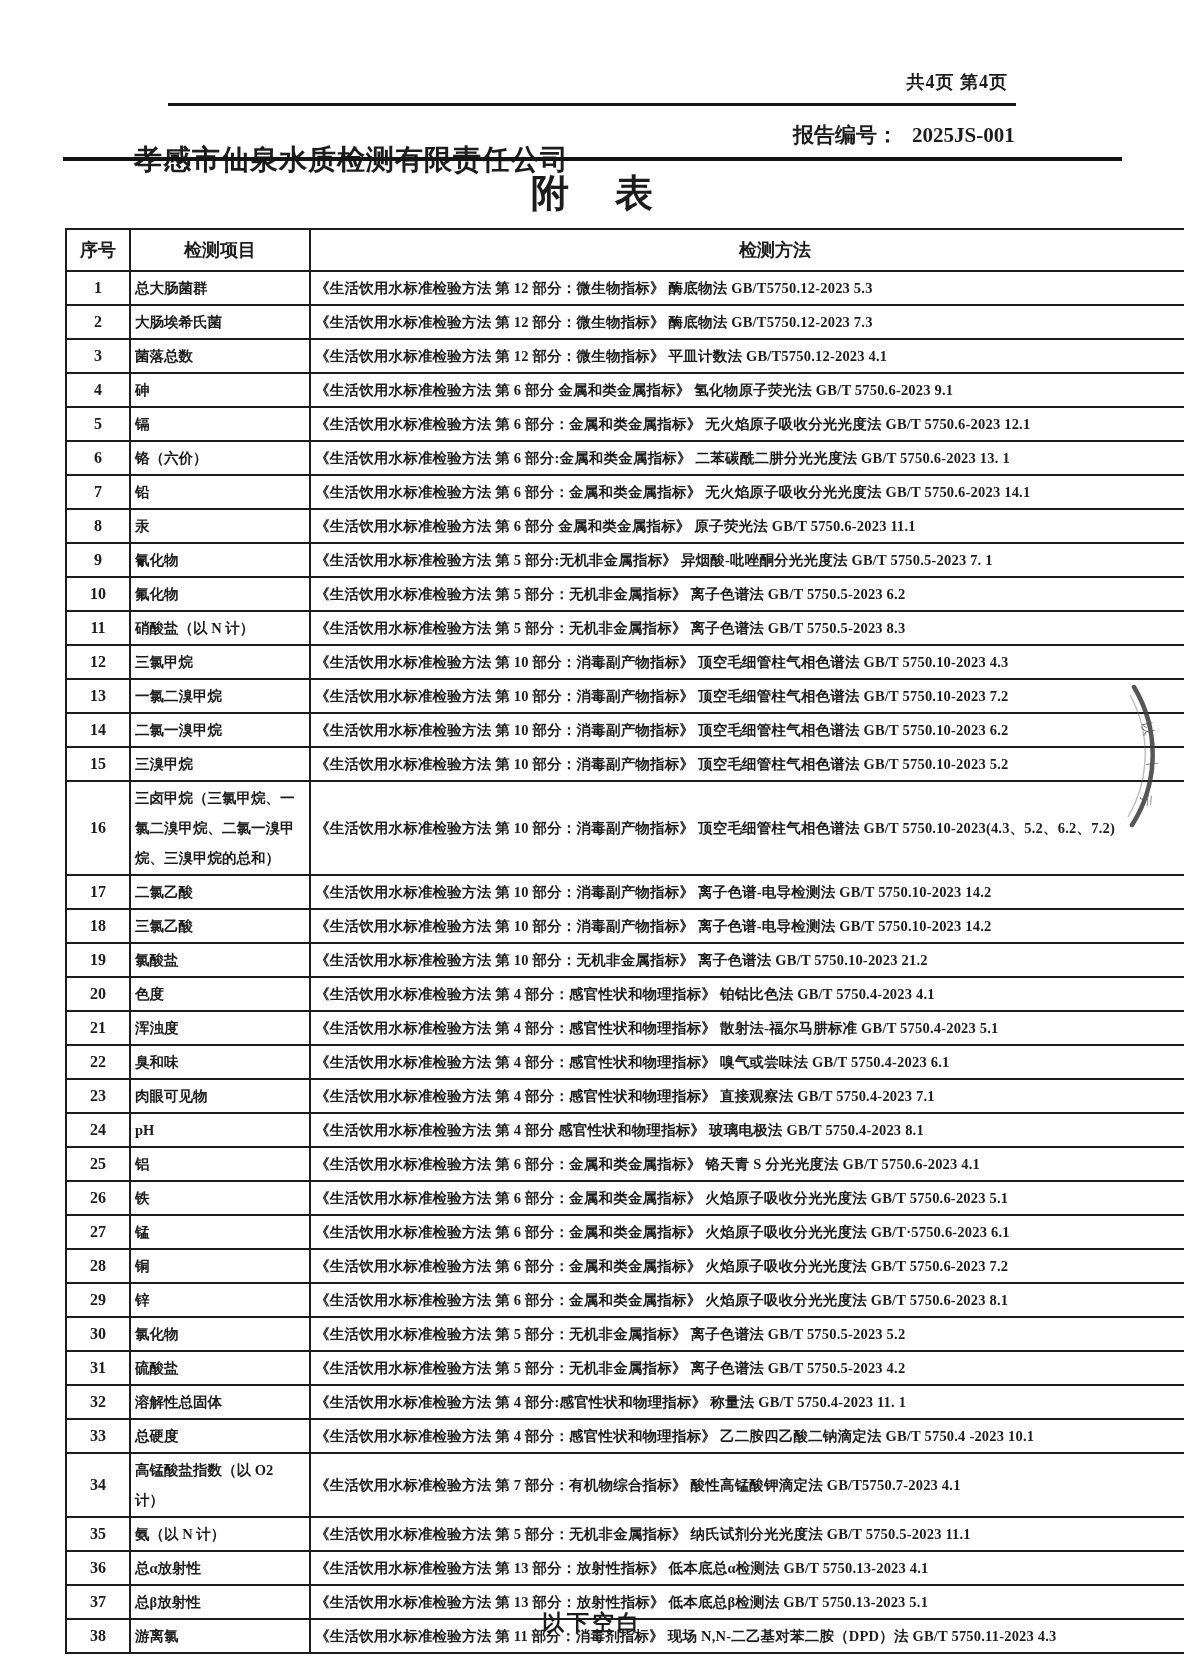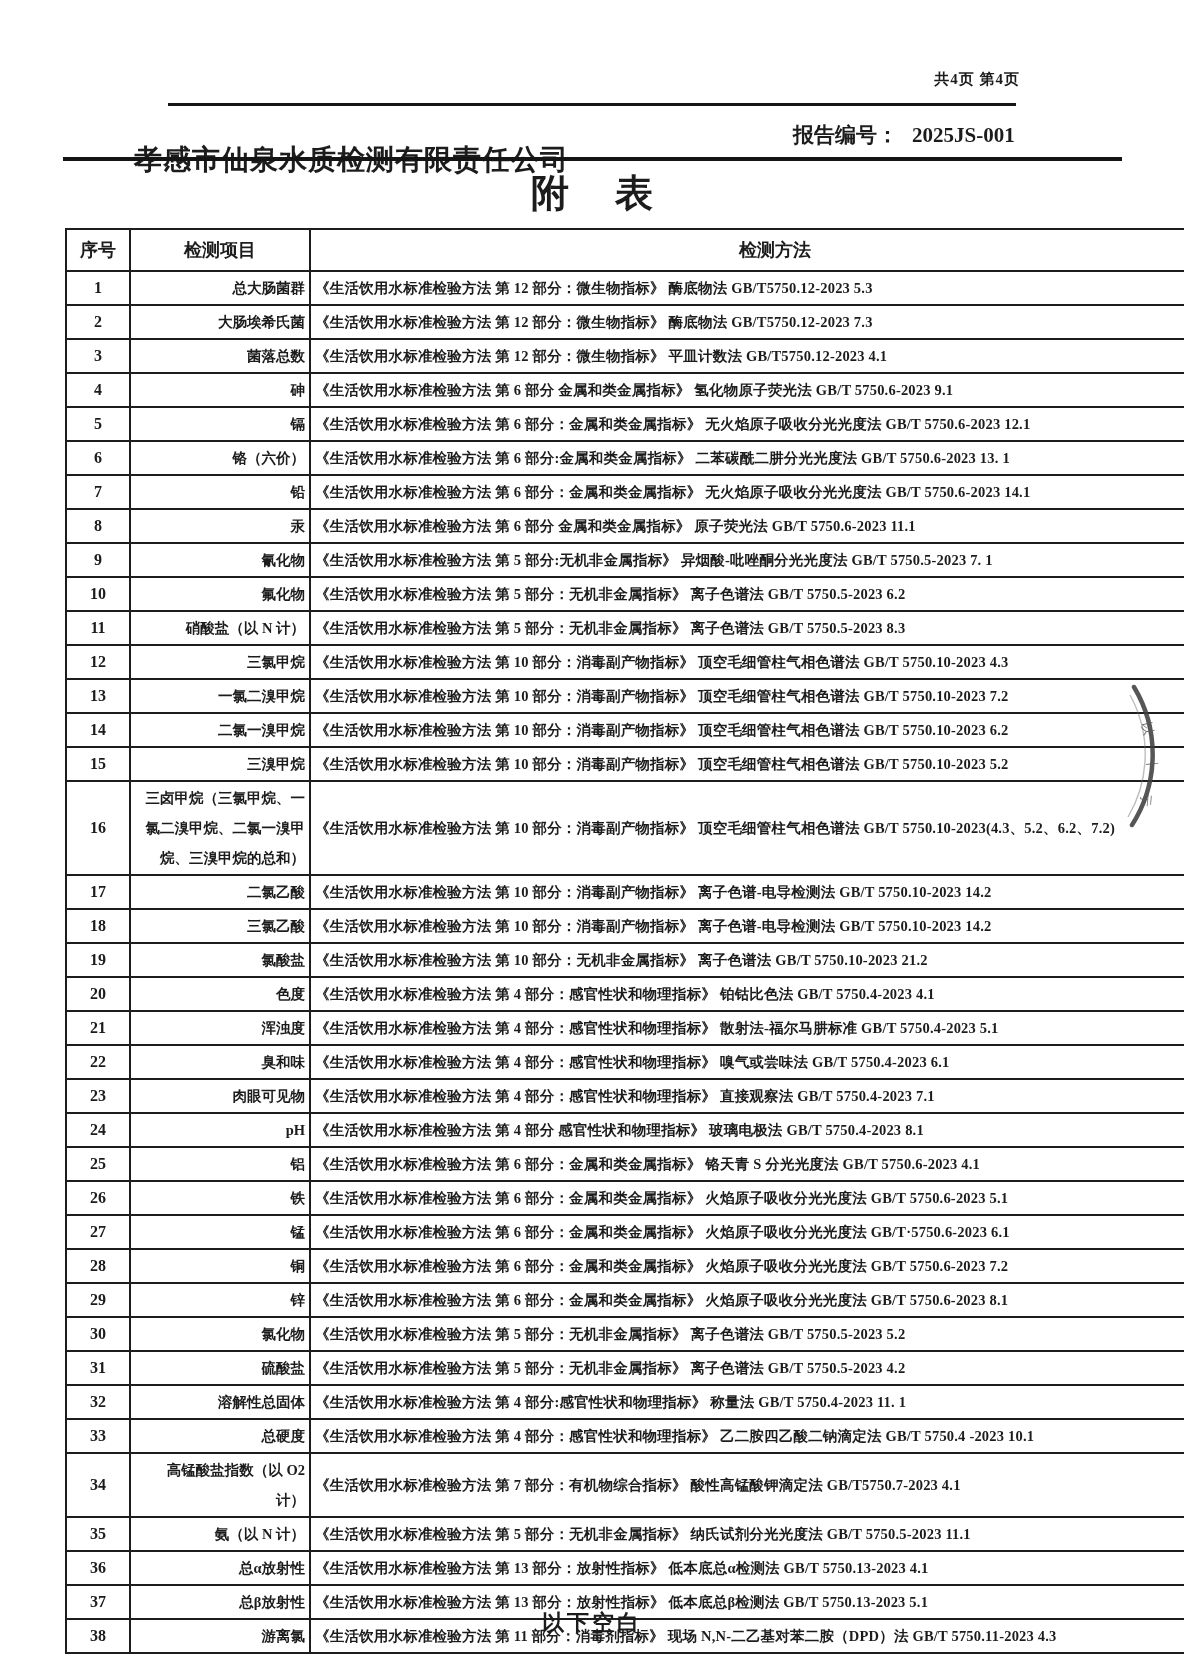--- a/index.html
+++ b/index.html
@@ -7,22 +7,22 @@
     width:1184px;height:1676px;
     background:#ffffff;
     font-family:"Liberation Serif","DejaVu Serif",serif;
     color:#1c1c1c;
     position:relative;
     overflow:hidden;
   }
   .page{position:absolute;inset:0;}
 
   .pagination{
-    position:absolute;top:70px;right:164px;
-    font-size:15px;font-weight:700;letter-spacing:1px;
+    position:absolute;top:70px;right:176px;
+    font-size:18px;font-weight:700;letter-spacing:1px;
     font-family:"Liberation Serif","DejaVu Serif",serif;
     margin-left:17px;
   }
   .rule-top{
     position:absolute;left:168px;top:103px;width:848px;height:3px;
     background:#161616;
   }
   .company{
     position:absolute;left:134px;top:112px;
     font-size:28px;font-weight:700;letter-spacing:1px;
@@ -60,21 +60,21 @@
   table.methods thead tr{height:42px;}
   table.methods th{
     font-size:18px;font-weight:700;text-align:center;
   }
   table.methods tbody tr{height:33px;}
   td.c-no{
     text-align:center;font-size:16px;font-weight:700;
     font-family:"Liberation Serif","DejaVu Serif",serif;
   }
   td.c-item{
-    text-align:right;font-size:14.5px;font-weight:700;
+    text-align:left;font-size:14.5px;font-weight:700;
     line-height:30px;padding:2px 8px;
   }
   td.c-method{
     text-align:left;font-size:14.5px;font-weight:600;
     padding:2px 6px 2px 13px;line-height:29px;
     letter-spacing:0.2px;
     border-radius:6px;
   }
 
   .footer-note{

